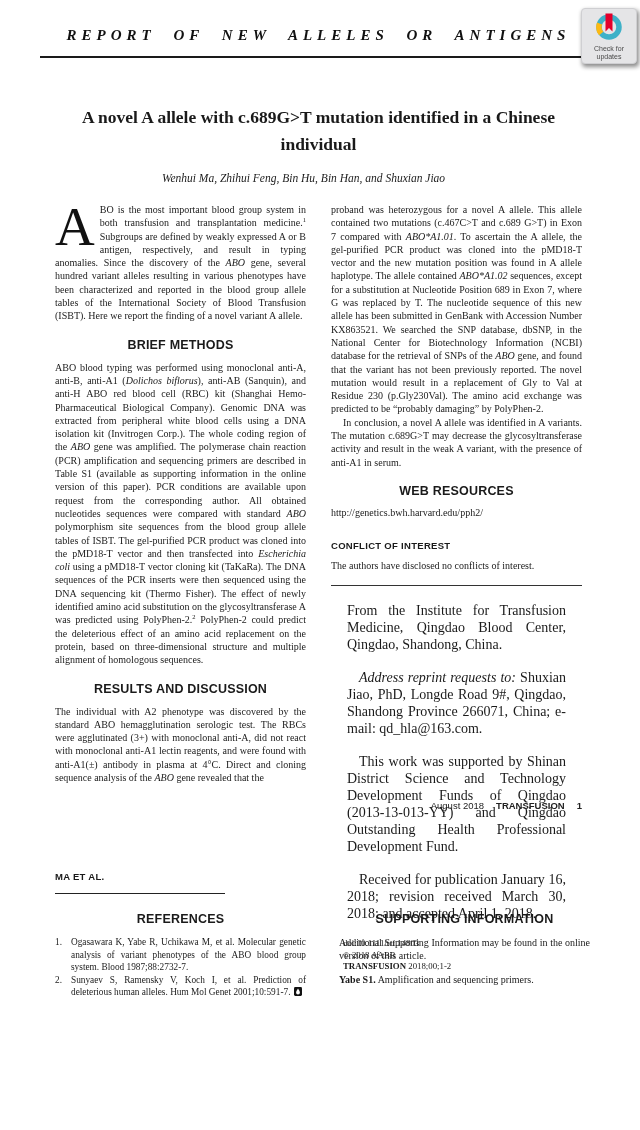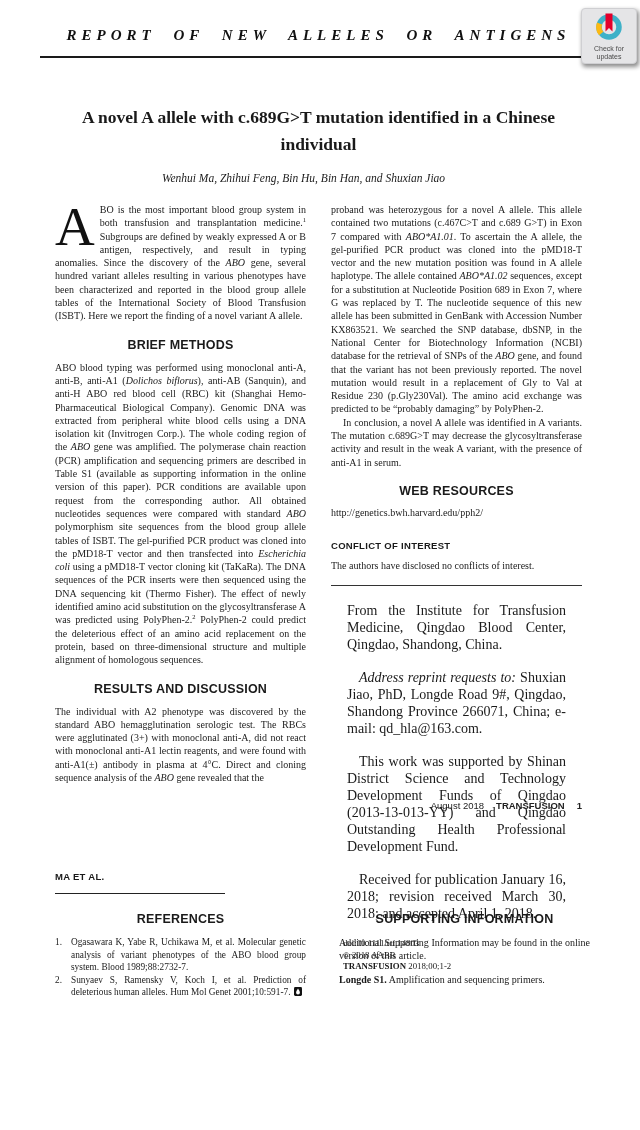--- a/index.html
+++ b/index.html
@@ -164,28 +164,28 @@
 </div>
 
 <div class="abs p2-head">MA ET AL.</div>
 <div class="abs p2-rule"></div>
 
 <div class="abs p2-cols">
   <div class="col">
     <h2 class="sec-h">REFERENCES</h2>
     <div class="ref-item">
       <span class="ref-num">1.</span>
-      <span class="ref-body">Ogasawara K, Yabe R, Uchikawa M, et al. Molecular genetic analysis of variant phenotypes of the ABO blood group system. Blood 1989;88:2732-7.</span>
+      <span class="ref-body">Ogasawara K, Yabe R, Uchikawa M, et al. Molecular genetic analysis of variant phenotypes of the ABO blood group system. Blood 1987;88:2732-7.</span>
     </div>
     <div class="ref-item">
       <span class="ref-num">2.</span>
       <span class="ref-body"><span>Sunyaev S, Ramensky V, Koch I, et al. Prediction of deleterious human alleles. Hum Mol Genet 2001;10:591-7.</span><span class="endmark"><svg width="8" height="9" viewBox="0 0 10 11">
               <rect width="10" height="11" rx="1.6" fill="#111"></rect>
               <path d="M5 1.8 C6.3 3.9 7.4 5.4 7.4 6.9 a2.4 2.4 0 0 1 -4.8 0 C2.6 5.4 3.7 3.9 5 1.8 Z" fill="#ffffff"></path>
             </svg></span></span>
     </div>
   </div>
   <div class="col">
     <h2 class="sec-h">SUPPORTING INFORMATION</h2>
     <p class="supp-text">Additional Supporting Information may be found in the online version of this article.</p>
-    <p class="supp-table"><span style="font-weight: 700;">Longde S1.</span> Amplification and sequencing primers.</p>
+    <p class="supp-table"><span style="font-weight: 700;">Yabe S1.</span> Amplification and sequencing primers.</p>
   </div>
 </div>
 
 </body></html>

